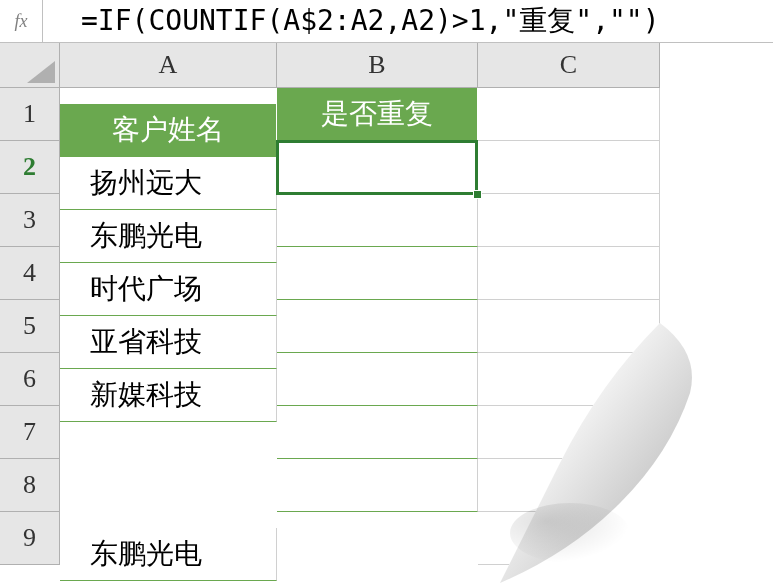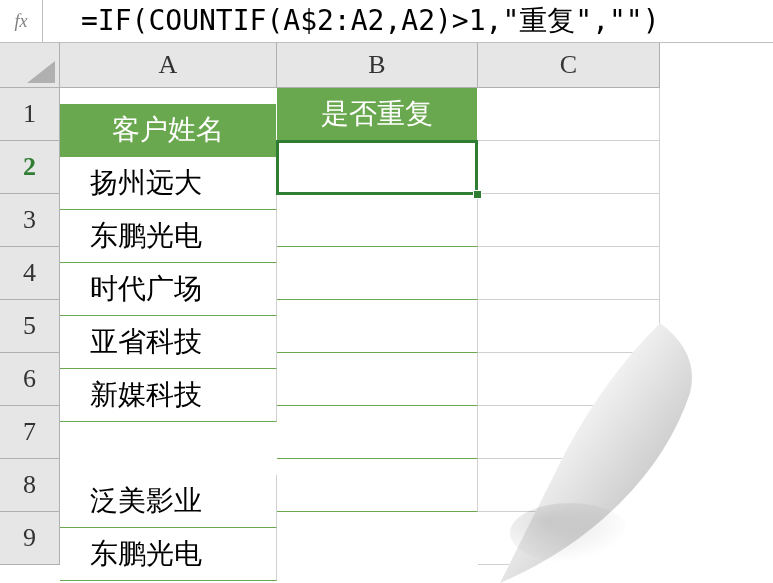--- a/index.html
+++ b/index.html
@@ -210,21 +210,20 @@
   <div class="cell col-B-cell" style="top:257px"></div>
   <div class="cell col-C-cell" style="top:257px"></div>
 
   <div class="cell col-A-cell" style="top:310px">新媒科技</div>
   <div class="cell col-B-cell" style="top:310px"></div>
   <div class="cell col-C-cell" style="top:310px"></div>
 
   <div class="cell col-B-cell" style="top:363px"></div>
   <div class="cell col-C-cell" style="top:363px"></div>
 
-  <div class="cell col-A-cell" style="top:416px">泛美影业</div>
   <div class="cell col-B-cell" style="top:416px"></div>
   <div class="cell col-C-cell" style="top:416px"></div>
 
   <div class="cell col-A-cell" style="top:469px">东鹏光电</div>
   <div class="cell col-C-cell" style="top:469px"></div>
 
   <div class="active-cell-border" style="left:276px;top:97px;width:202px;height:55px"></div>
   <div class="active-cell-handle" style="left:473px;top:147px"></div>
 
   <svg class="page-curl" style="left:500px;top:280px;width:273px;height:260px">

